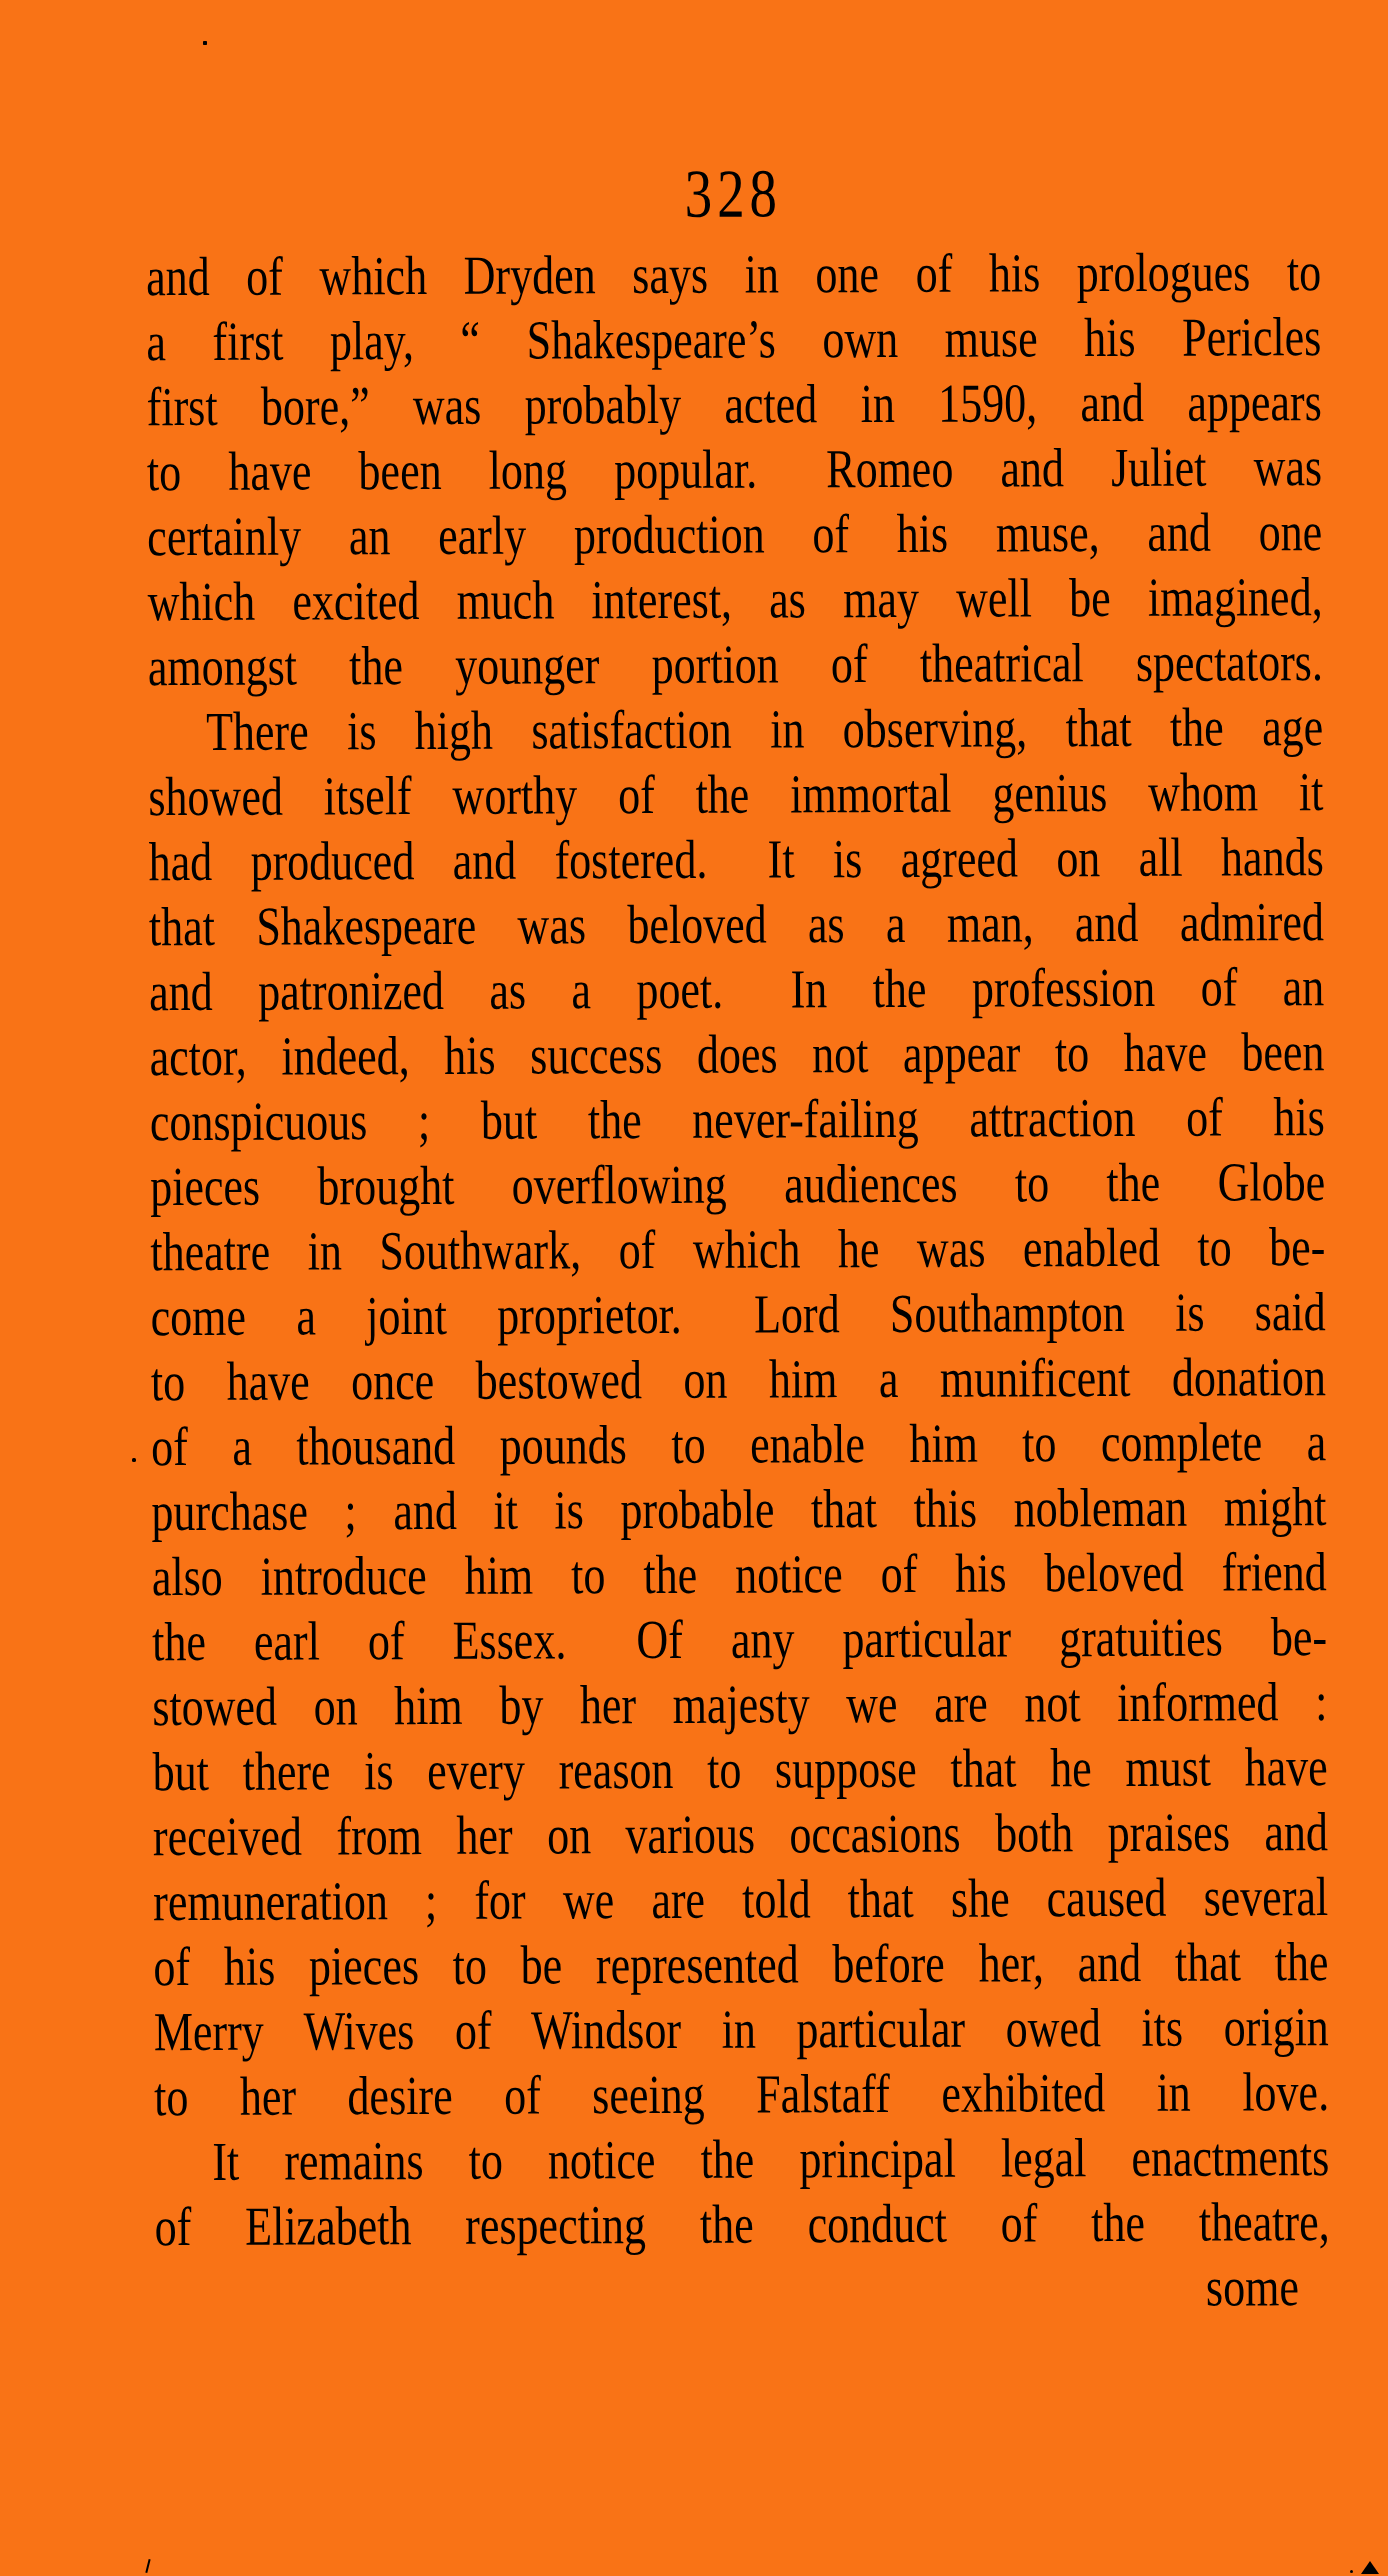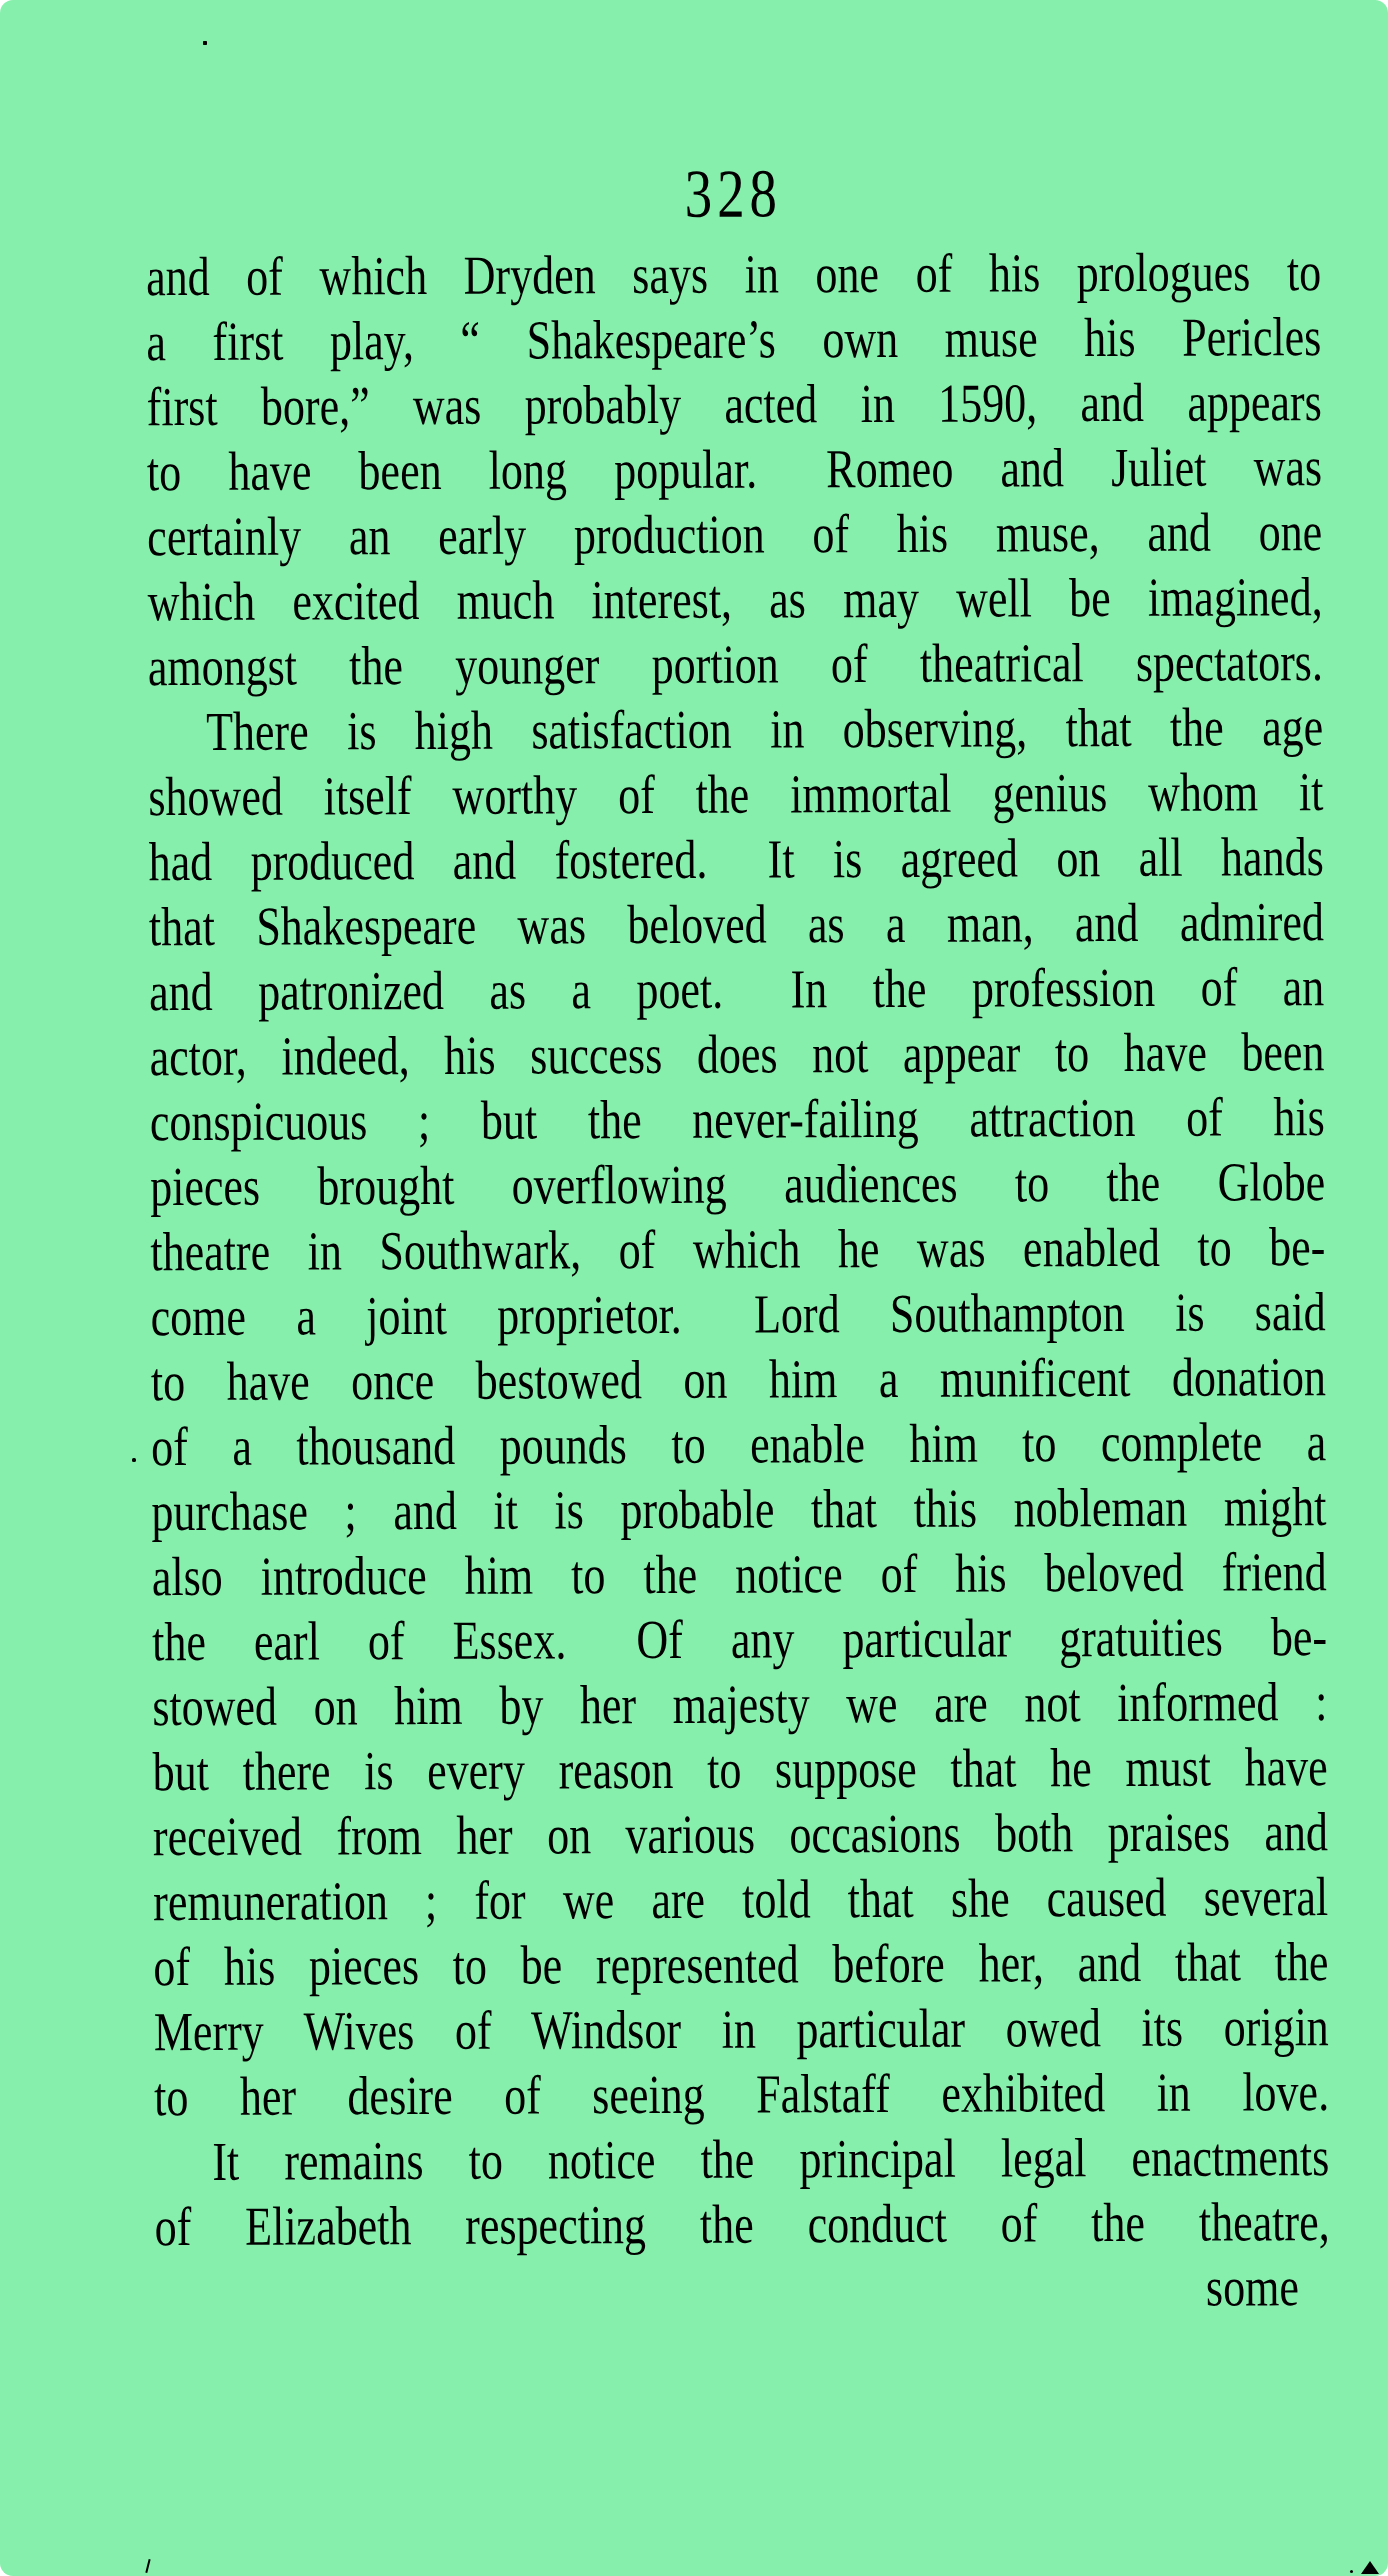--- a/index.html
+++ b/index.html
@@ -4,25 +4,24 @@
 <style>
   html, body {
     margin: 0;
     padding: 0;
     background: #ffffff;
   }
   .page {
     position: relative;
     width: 1388px;
     height: 2576px;
-    background: #86efac;
+    background: #f97316;
     color: #000000;
     font-family: "Liberation Serif", "DejaVu Serif", serif;
     overflow: hidden;
-    border-radius: 13px;
   }
   .content {
     position: absolute;
     left: 150px;
     top: 0;
     width: 1175px;
     height: 2576px;
     transform: rotate(-0.25deg);
     transform-origin: 50% 45%;
   }

